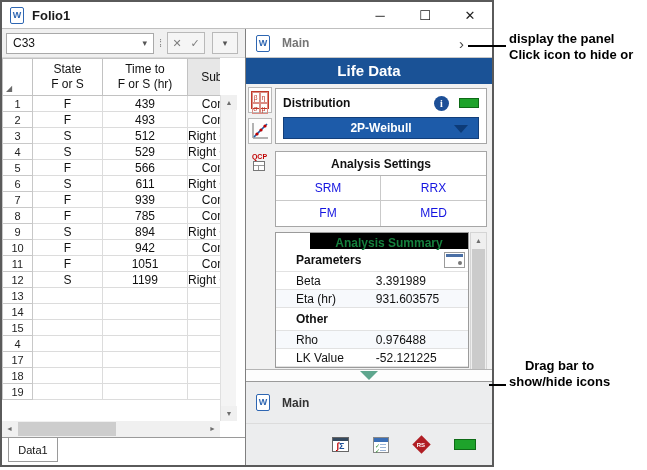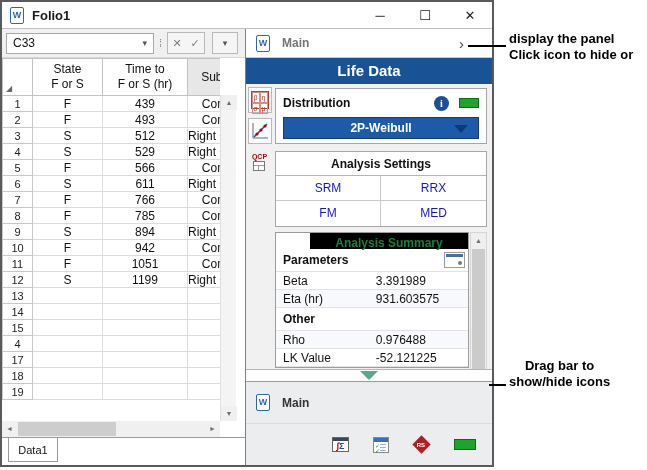--- a/index.html
+++ b/index.html
@@ -87,21 +87,21 @@
   .set-title { height:24px; border-bottom:1px solid #b5b5b5; font-size:12px; font-weight:bold; color:#111; text-align:center; line-height:24px; }
   .set-grid { display:grid; grid-template-columns:1fr 1fr; }
   .set-cell { height:25px; font-size:12px; color:#1414e0; text-align:center; line-height:25px; border-right:1px solid #c9c9c9; border-bottom:1px solid #c9c9c9; cursor:default; }
   .set-cell:nth-child(2n) { border-right:none; }
   .set-cell:nth-child(n+3) { border-bottom:none; }
 
   .summary-wrap { margin-top:5px; position:relative; height:141px; overflow:hidden; }
   .summary { position:absolute; left:0; top:0; width:194px; border:1px solid #9b9b9b; background:#fff; }
   .sum-title { height:16px; background:#000; color:#15803d; font-size:12px; font-weight:bold; text-align:center; line-height:20px;margin-left:34px; }
   .sum-row { display:flex; align-items:center; border-bottom:1px solid #e2e2e2; background:#fff; }
-  .sum-row .lbl { flex:0 0 52%; font-size:12px; color:#111; padding-left:7px; white-space:nowrap; }
+  .sum-row .lbl { flex:0 0 52%; font-size:12px; color:#111; padding-left:20px; white-space:nowrap; }
   .sum-row .val { font-size:12px; color:#111; white-space:nowrap; }
   .sum-row.section { height:23px; }
   .sum-row.section .lbl { font-weight:bold; flex:1; }
   .sum-row.plain { height:18px; }
   .sum-row.plain:nth-child(odd) { background:#f7f9fc; }
   .report-ic { width:21px; height:16px; border:1px solid #9b9b9b; margin-right:3px; position:relative; background:#fff; }
   .report-ic:before { content:""; position:absolute; left:1px; right:1px; top:1px; height:3px; background:#4a6fa5; }
   .report-ic:after { content:""; position:absolute; right:2px; bottom:2px; width:4px; height:4px; border-radius:50%; background:#777; }
   .sum-scroll { position:absolute; right:0; top:0; width:17px; height:141px; background:#efefef; border:1px solid #d5d5d5; }
   .sum-scroll .arr { position:absolute; top:0; left:0; right:0; height:15px; text-align:center; font-size:7px; color:#6e6e6e; line-height:15px; }
@@ -234,21 +234,21 @@
                   </tr>
                   <tr>
                     <td class="rn">6</td>
                     <td>S</td>
                     <td>611</td>
                     <td>Right Censored</td>
                   </tr>
                   <tr>
                     <td class="rn">7</td>
                     <td>F</td>
-                    <td>766</td>
+                    <td>939</td>
                     <td>Complete</td>
                   </tr>
                   <tr>
                     <td class="rn">8</td>
                     <td>F</td>
                     <td>785</td>
                     <td>Complete</td>
                   </tr>
                   <tr>
                     <td class="rn">9</td>

